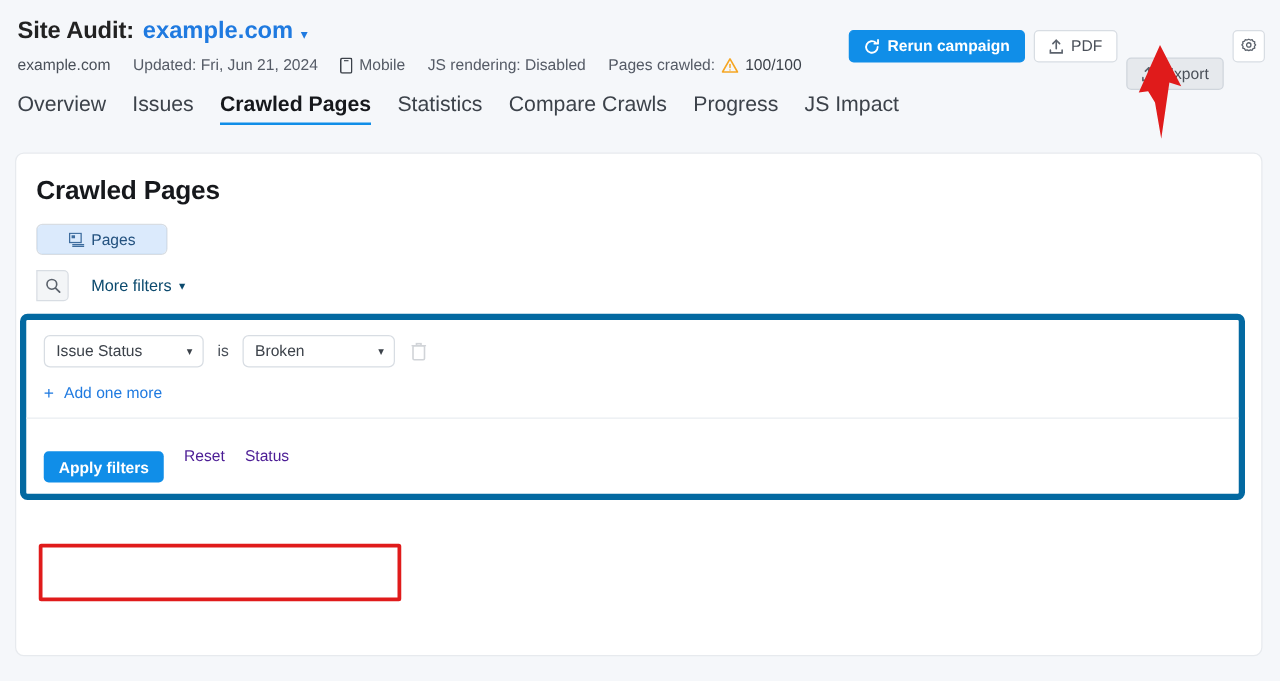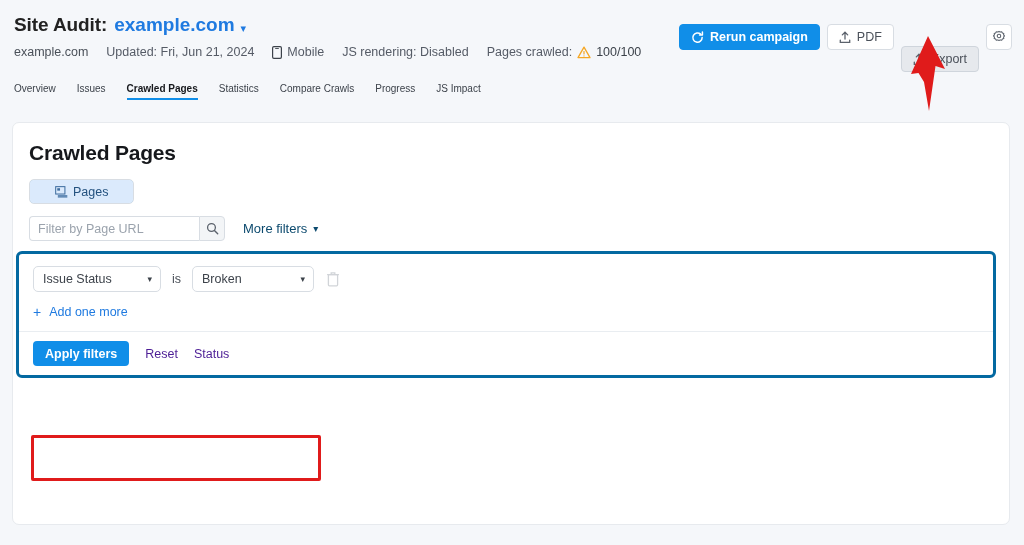--- a/index.html
+++ b/index.html
@@ -57,21 +57,21 @@
   .btn-ghost.active { background: #e6e9ed; border-color: #cfd5dc; margin-top: 44px; }
   .btn-icon-only {
     width: 26px; height: 26px; padding: 0; background: #ffffff;
     border: 1px solid #d8dde3; color: #5b626c;
   }
 
   
   .tabs {
     display: flex; align-items: flex-end; gap: 21px;
     margin-top: 14px; padding: 0 14px;
-    font-size: 10px; color: #3c424a; height: 27px;
+    font-size: 17px; color: #3c424a; height: 27px;
   }
   .tab { cursor: pointer; padding-bottom: 6px; white-space: nowrap; }
   .tab.selected { font-weight: bold; color: #16181c; box-shadow: inset 0 -2px 0 0 #108ee8; }
 
   
   .card {
     position: absolute; left: 12px; top: 122px; width: 998px; height: 403px;
     background: #ffffff; border: 1px solid #e7eaee; border-radius: 7px;
     overflow: hidden;
   }
@@ -112,21 +112,21 @@
     display: flex; align-items: center; justify-content: center; cursor: pointer;
   }
   .more-filters {
     margin-left: 18px; font-size: 13px; color: #0c4a6e;
     cursor: pointer; display: flex; align-items: center; gap: 6px; font-weight: 500;
   }
 
   
   .filter-panel {
     position: absolute; left: 16px; top: 251px; width: 980px;
-    border: 3px solid #0369a1; border-radius: 6px; background: #ffffff;
+    border: 5px solid #0369a1; border-radius: 6px; background: #ffffff;
   }
   .filter-body { padding: 12px 14px 10px 14px; min-height: 72px; }
   .filter-row { display: flex; align-items: center; gap: 11px; }
   .sel {
     appearance: none; -webkit-appearance: none;
     border: 1px solid #d8dde3; border-radius: 5px; background: #ffffff;
     height: 26px; font-size: 12.5px; color: #3c424a; padding: 0 26px 0 9px;
     font-family: "Liberation Sans", sans-serif; cursor: pointer; outline: none;
   }
   .sel-wrap { position: relative; display: inline-flex; align-items: center; }
@@ -146,21 +146,21 @@
     margin-top: 13px; font-size: 12.5px; color: #1f7ae0; cursor: pointer;
   }
   .add-plus { font-size: 14px; line-height: 1; }
   .filter-footer {
     border-top: 1px solid #e9edf1; padding: 9px 14px;
     display: flex; align-items: center; gap: 16px;
   }
   .apply-btn {
     background: #108ee8; color: #ffffff; border: none; border-radius: 4px;
     height: 25px; padding: 0 12px; font-size: 12.5px; font-weight: bold;
-    cursor: pointer; font-family: "Liberation Sans", sans-serif;
+    cursor: pointer; font-family: "Liberation Sans", sans-serif; margin-top: 17px;
   }
   .link-btn { font-size: 12.5px; color: #4c1d95; cursor: pointer; }
 
   
   .highlight-rect {
     position: absolute; left: 31px; top: 435px; width: 290px; height: 46px;
     border: 3px solid #e01b1b; border-radius: 2px; pointer-events: none; z-index: 6;
   }
 
   
@@ -251,21 +251,20 @@
         <rect x="0.7" y="0.7" width="10" height="8" fill="none" stroke="#3d6c9e" stroke-width="1.1"></rect>
         <rect x="2.4" y="2.4" width="3" height="2.6" fill="#3d6c9e"></rect>
         <path d="M3 10.6 L13.3 10.6 M3 12 L13.3 12" stroke="#3d6c9e" stroke-width="1.1"></path>
       </svg>
       <span>Pages</span>
     </div>
   </div>
 
   <div class="filterbar">
     <div class="search-wrap">
-      <input class="search-input" type="text" placeholder="Filter by Page URL" style="">
       <div class="search-btn">
         <svg width="13" height="13" viewBox="0 0 14 14">
           <circle cx="5.9" cy="5.9" r="4.2" fill="none" stroke="#5b626c" stroke-width="1.4"></circle>
           <path d="M9.1 9.1 L12.6 12.6" stroke="#5b626c" stroke-width="1.5" stroke-linecap="round"></path>
         </svg>
       </div>
     </div>
     <div class="more-filters">
       <span>More filters</span>
       <span style="font-size:10px;">▾</span>

